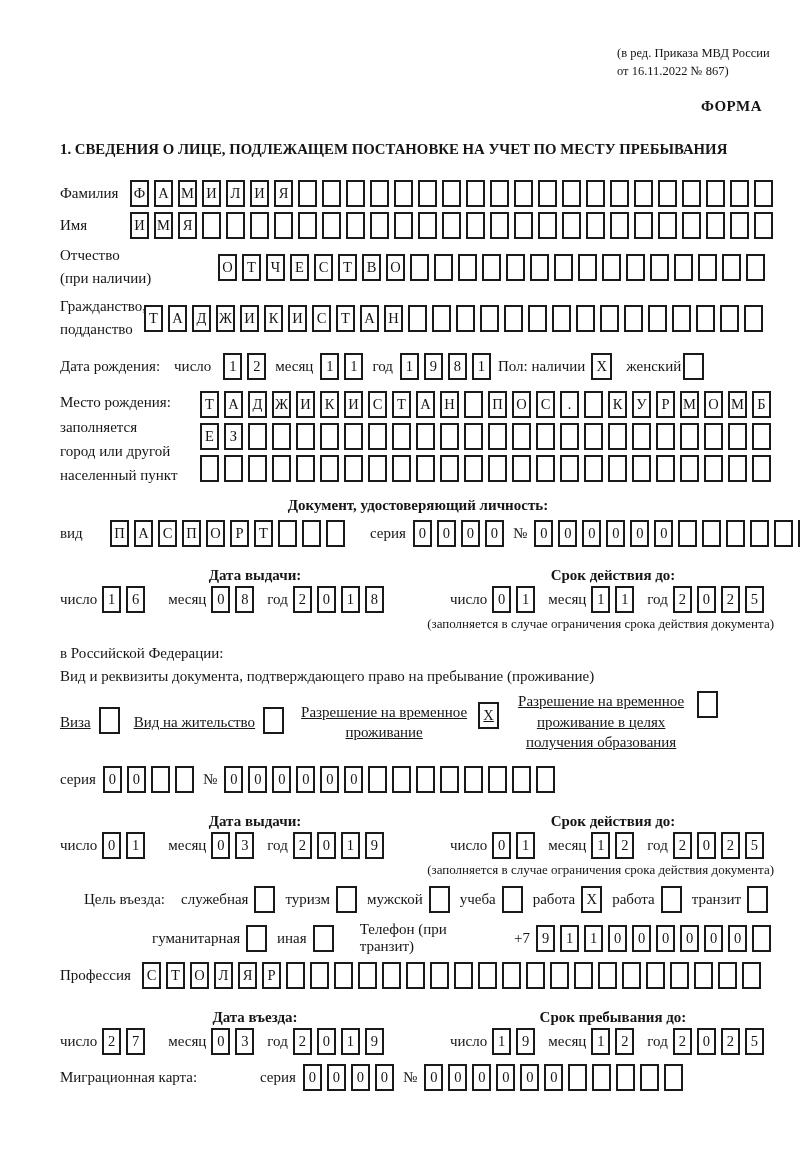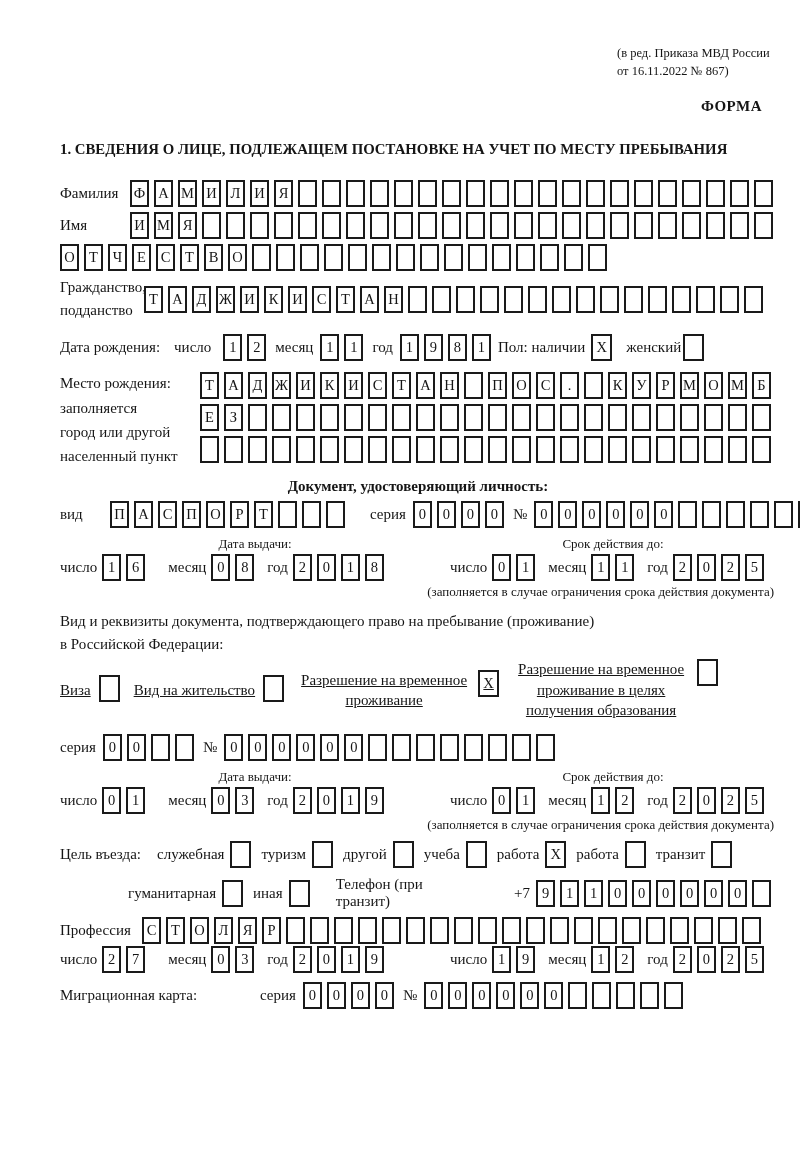--- a/index.html
+++ b/index.html
@@ -25,29 +25,29 @@
 
   .w70{width:70px;} .w84{width:84px;} .w148{width:148px;} .w158{width:158px;} .w82{width:82px;}
   .stack3 .cells{margin-bottom:5px;}
   .center-bold{text-align:center;font-weight:bold;font-size:15px;margin-top:10px;}
 
   .dg{display:flex;align-items:center;}
   .dg .lbl{margin-right:5px;}
   .dg .cells{margin-right:8px;}
   .twocol{display:flex;}
   .col-l{flex:0 0 390px;} .col-r{flex:1 1 auto;}
-  .dhead{font-size:13px;text-align:center;margin-top:8px;}
+  .dhead{font-size:15px;text-align:center;margin-top:20px;font-weight:bold;}
   .note-r{font-size:13px;text-align:right;padding-right:2px;margin-top:3px;}
   .intro{font-size:15px;margin-top:10px;line-height:1.5;}
 
   .opt{display:flex;align-items:flex-start;margin-right:14px;}
   .opt .olabel{font-size:15px;line-height:1.35;margin-right:8px;}
   .opt .wrap2{width:172px;text-align:center;}
   .opt .wrap3{width:176px;text-align:center;}
-  .purp{display:flex;align-items:center;flex-wrap:nowrap;}
+  .purp{display:flex;align-items:center;flex-wrap:nowrap;margin-left:24px;}
   .purp .plabel{font-size:15px;margin:0 6px 0 10px;}
   .purp .plabel.first{margin-left:0;}
 
   .mig-lbl{width:196px;}
   .labcol{line-height:1.62;font-size:15px;} .gap16{width:16px;flex:0 0 16px;}
   .numlbl{font-size:15px;line-height:27px;margin:0 7px 0 4px;}
 </style>
 </head>
 <body>
 
@@ -122,20 +122,24 @@
         <span class="cell"></span>
         <span class="cell"></span>
         <span class="cell"></span>
         <span class="cell"></span>
         <span class="cell"></span>
         <span class="cell"></span>
       </div>
   </div>
 
   <div class="frow">
+    <div class="w158">
+      <div class="lbl2">Отчество</div>
+      <div class="lbl2">(при наличии)</div>
+    </div>
     <div class="cells">
         <span class="cell">О</span>
         <span class="cell">Т</span>
         <span class="cell">Ч</span>
         <span class="cell">Е</span>
         <span class="cell">С</span>
         <span class="cell">Т</span>
         <span class="cell">В</span>
         <span class="cell">О</span>
         <span class="cell"></span>
@@ -390,22 +394,22 @@
           <span class="cell">2</span>
           <span class="cell">0</span>
           <span class="cell">2</span>
           <span class="cell">5</span>
         </span>
     </div>
   </div>
   <div class="note-r">(заполняется в случае ограничения срока действия документа)</div>
 
   <div class="intro">
+    <div>в Российской Федерации:</div>
     <div>Вид и реквизиты документа, подтверждающего право на пребывание (проживание)</div>
-    <div>в Российской Федерации:</div>
   </div>
 
   <div class="frow" style="margin-top:4px;text-decoration:underline;">
     <div class="opt">
       <span class="olabel" style="line-height:30px;">Виза</span>
       <span class="cb-wrap">
           <span class="cell"></span>
         </span>
     </div>
     <div class="opt">
@@ -504,21 +508,21 @@
   <div class="frow purp" style="margin-top:8px;">
     <span class="plabel first">Цель въезда:</span>
     <span class="plabel">служебная</span>
     <span class="cb-wrap">
         <span class="cell"></span>
       </span>
     <span class="plabel">туризм</span>
     <span class="cb-wrap">
         <span class="cell"></span>
       </span>
-    <span class="plabel">другой</span>
+    <span class="plabel">мужской</span>
     <span class="cb-wrap">
         <span class="cell"></span>
       </span>
     <span class="plabel">учеба</span>
     <span class="cb-wrap">
         <span class="cell"></span>
       </span>
     <span class="plabel">работа</span>
     <span class="cb-wrap">
         <span class="cell">X</span>
@@ -583,20 +587,24 @@
         <span class="cell"></span>
         <span class="cell"></span>
         <span class="cell"></span>
         <span class="cell"></span>
         <span class="cell"></span>
         <span class="cell"></span>
         <span class="cell"></span>
       </div>
   </div>
 
+  <div class="twocol dhead">
+    <div class="col-l">Дата въезда:</div>
+    <div class="col-r">Срок пребывания до:</div>
+  </div>
   <div class="twocol" style="margin-top:2px;">
     <div class="col-l dg">
       <span class="lbl">число</span>
       <span class="cells">
           <span class="cell">2</span>
           <span class="cell">7</span>
         </span>
       <span class="lbl" style="margin-left:10px;">месяц</span>
       <span class="cells">
           <span class="cell">0</span>

